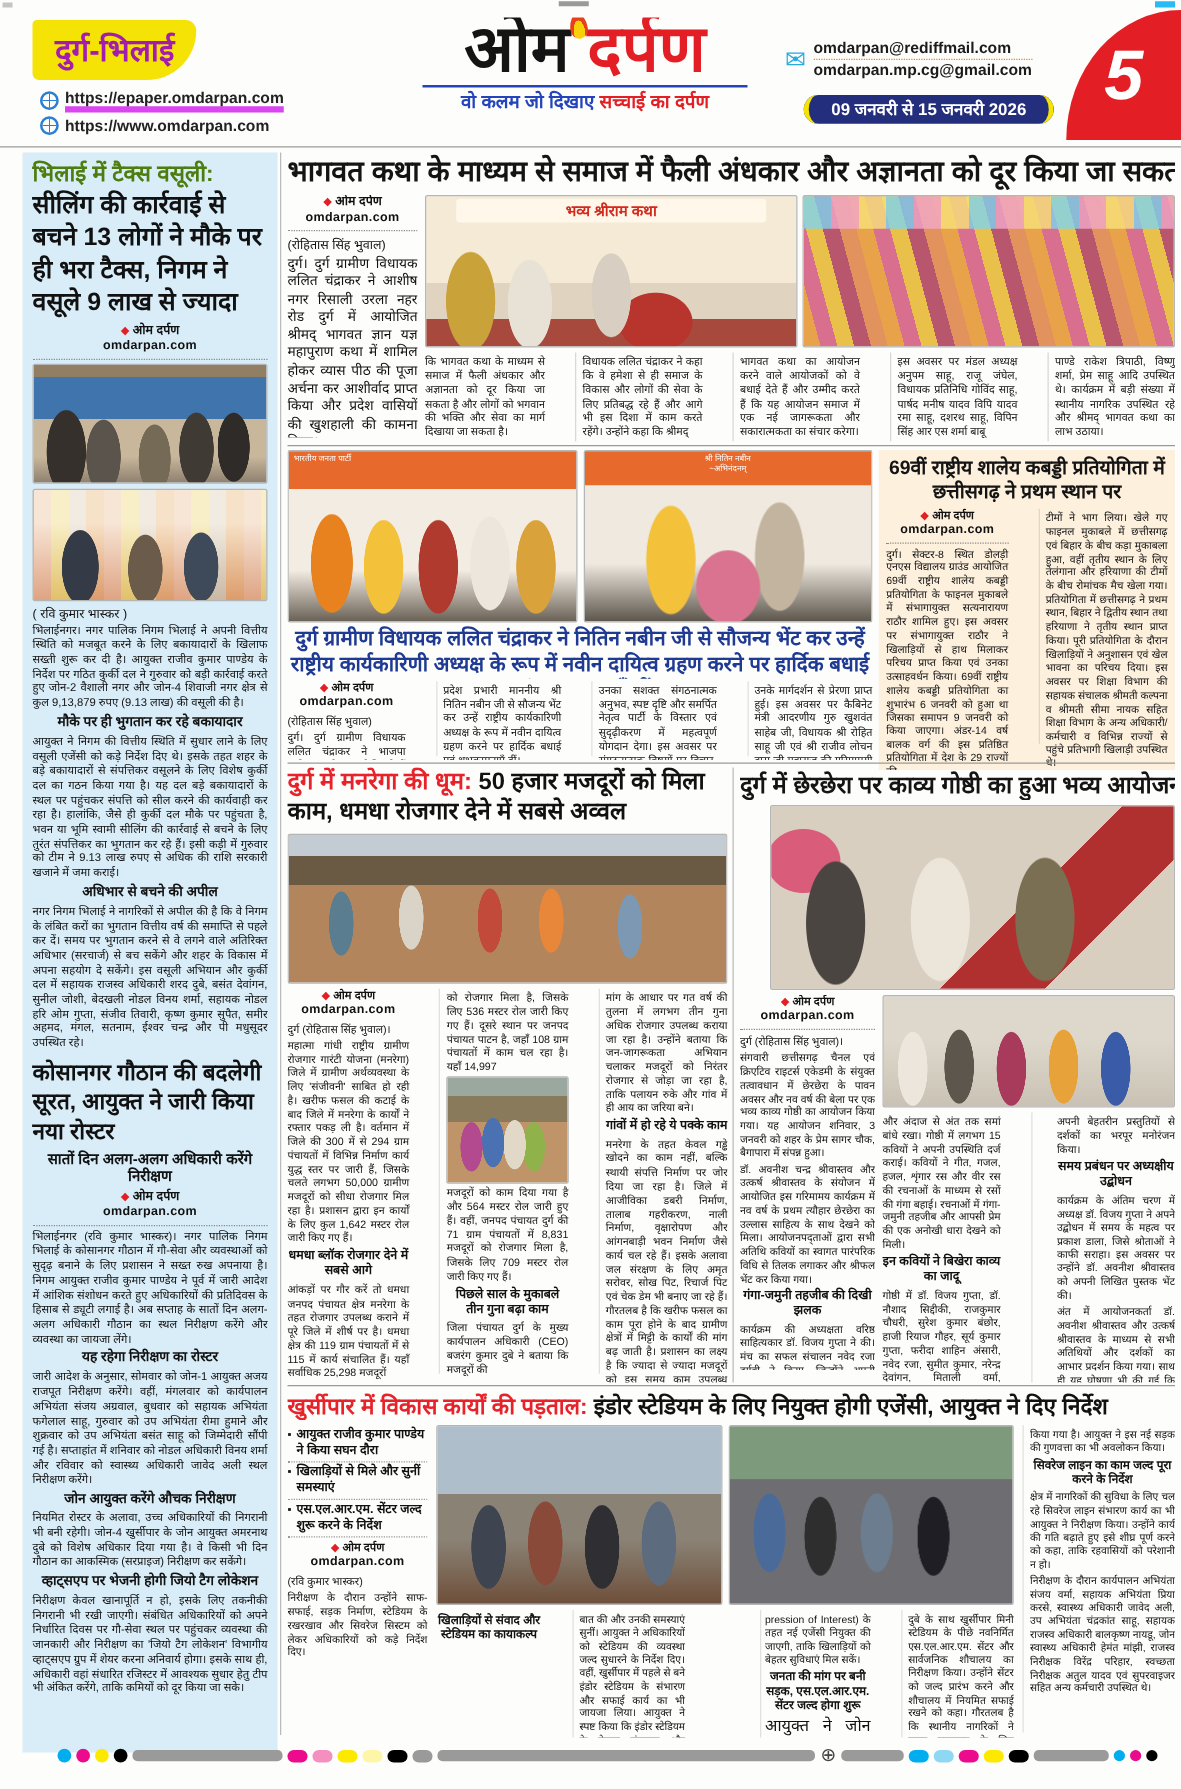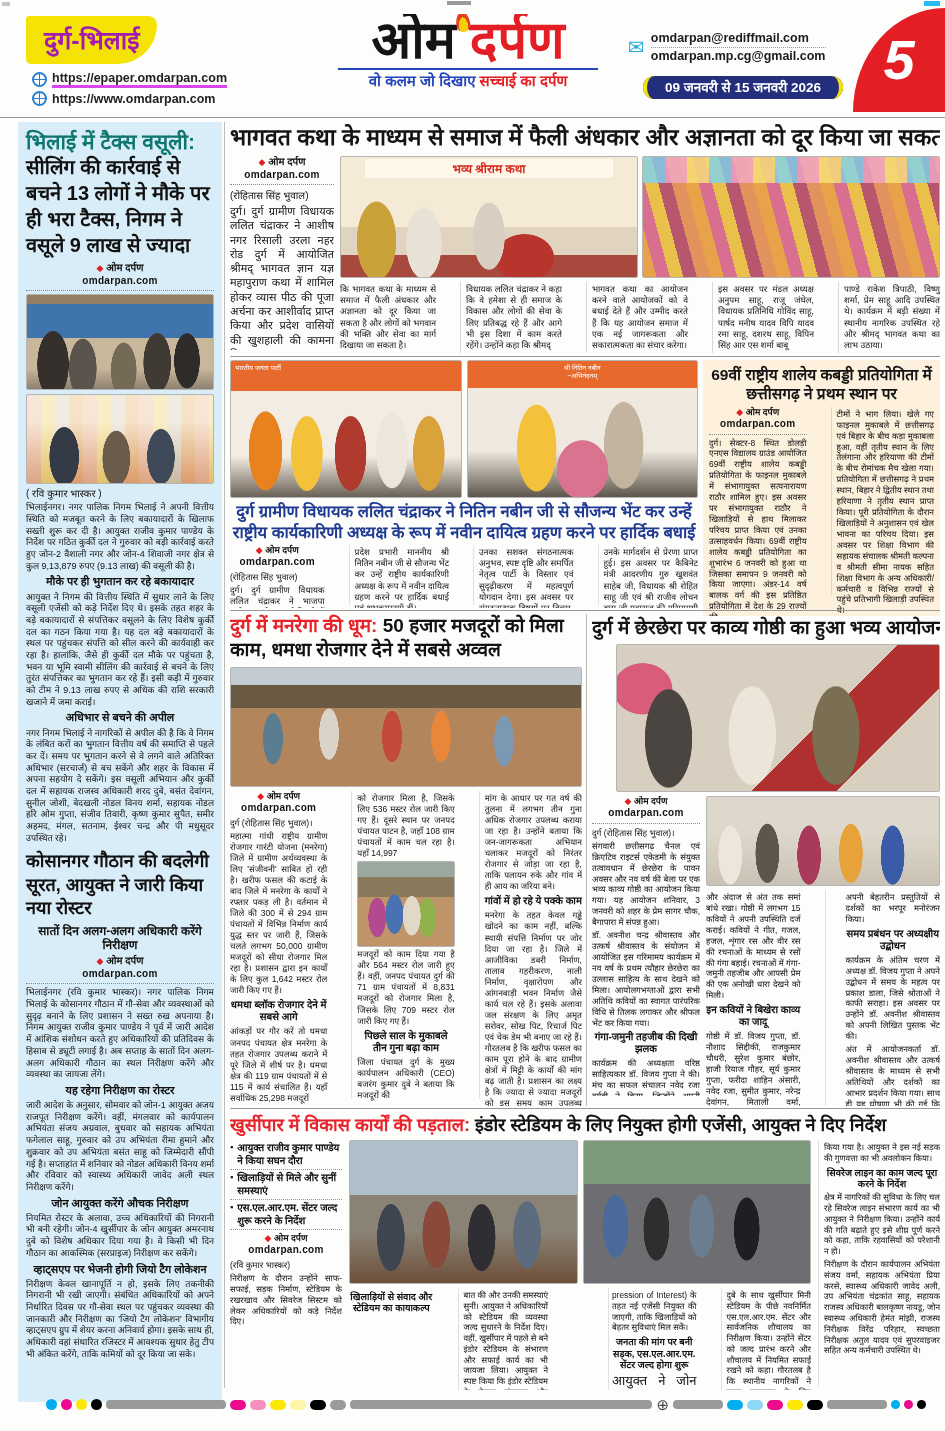--- a/index.html
+++ b/index.html
@@ -117,21 +117,21 @@
      radial-gradient(ellipse 13px 32px at 32% 62%,#2e2e2e 97%,transparent),
      radial-gradient(ellipse 13px 32px at 52% 60%,#6b7d8f 97%,transparent),
      radial-gradient(ellipse 13px 32px at 72% 62%,#1e1e24 97%,transparent),
      linear-gradient(180deg,#7d9a7d 0 30%,#6e6e72 30% 100%);}
   
   .hl-main{font-weight:bold;color:#141414;}
   .red{color:#e8222a;}
   .blue-hl{color:#1f3a93;}
   
   .leftcol{background:#d9edf8;padding:7px 8px;}
-  .leftcol .hl1{font-size:21px;font-weight:bold;color:#0f766e;line-height:1.2;}
+  .leftcol .hl1{font-size:18px;font-weight:bold;color:#4d7c0f;line-height:1.2;}
   .leftcol .hl2{font-size:20px;font-weight:bold;line-height:1.3;}
   .leftcol .hl3{font-size:18px;font-weight:bold;line-height:1.3;}
   .credit{font-size:10px;text-align:left;margin:2px 0;}
   
   .kabaddi{background:#fdf0dd;padding:5px 6px;}
   
   .bullet{display:flex;gap:4px;font-size:10px;font-weight:bold;line-height:1.25;
           border-bottom:1px dotted #999;padding:2px 0;}
   .bullet .sq{color:#111;font-size:9px;}
   
@@ -150,21 +150,21 @@
 <div class="abs" style="left:447px;top:1px;width:24px;height:4px;background:#9a9a9a;"></div>
 <div class="abs" style="left:924px;top:1px;width:16px;height:5px;background:#27bdf4;"></div>
 
 <div class="abs" style="left:18px;top:12px;width:927px;height:102px;">
   <div class="abs" style="left:8px;top:4px;">
     <div class="edition-box">दुर्ग-भिलाई</div>
   </div>
   <div class="abs urls" style="left:14px;top:56px;">
     <div class="row">
         <span class="globe"></span>
-      <span style="border-bottom:3px solid #d946ef;">https://epaper.omdarpan.com</span>
+      <span style="border-bottom:5px solid #d946ef;">https://epaper.omdarpan.com</span>
       </div>
     <div class="row">
         <span class="globe"></span>
       <span>https://www.omdarpan.com</span>
       </div>
   </div>
 
   <div class="abs" style="left:300px;top:2px;width:300px;text-align:center;">
     <div class="masthead nowrap"><span class="mast-black">ओम</span><span class="flame"></span><span class="mast-red">दर्पण</span></div>
     <div class="mast-rule" style="margin:2px 20px 0 20px;"></div>
@@ -368,21 +368,21 @@
   <div style="display:flex;gap:6px;height:300px;">
     <div class="clip" style="width:108px;flex:none;">
       <div class="byline" style="font-size:9px;">
         <span class="dia">◆</span>
         <span>ओम दर्पण</span><br>
         <span class="site">omdarpan.com</span>
       </div>
       <div class="dotted"></div>
       <div class="credit" style="font-size:8.6px;">दुर्ग (रोहितास सिंह भुवाल)।</div>
       <p class="b" style="font-size:8.4px;">संगवारी छत्तीसगढ़ चैनल एवं क्रिएटिव राइटर्स एकेडमी के संयुक्त तत्वावधान में छेरछेरा के पावन अवसर और नव वर्ष की बेला पर एक भव्य काव्य गोष्ठी का आयोजन किया गया। यह आयोजन शनिवार, 3 जनवरी को शहर के प्रेम सागर चौक, बैगापारा में संपन्न हुआ।</p>
-      <p class="b" style="font-size:8.4px;">डॉ. अवनीश चन्द्र श्रीवास्तव और उत्कर्ष श्रीवास्तव के संयोजन में आयोजित इस गरिमामय कार्यक्रम में नव वर्ष के प्रथम त्यौहार छेरछेरा का उल्लास साहित्य के साथ देखने को मिला। आयोलगभग्ताओं द्वारा सभी अतिथि कवियों का स्वागत पारंपरिक विधि से तिलक लगाकर और श्रीफल भेंट कर किया गया।</p>
+      <p class="b" style="font-size:8.4px;">डॉ. अवनीश चन्द्र श्रीवास्तव और उत्कर्ष श्रीवास्तव के संयोजन में आयोजित इस गरिमामय कार्यक्रम में नव वर्ष के प्रथम त्यौहार छेरछेरा का उल्लास साहित्य के साथ देखने को मिला। आयोजनपद्ताओं द्वारा सभी अतिथि कवियों का स्वागत पारंपरिक विधि से तिलक लगाकर और श्रीफल भेंट कर किया गया।</p>
       <div class="sub" style="font-size:10px;">गंगा-जमुनी तहजीब की दिखी झलक</div>
       <p class="b" style="font-size:8.4px;">कार्यक्रम की अध्यक्षता वरिष्ठ साहित्यकार डॉ. विजय गुप्ता ने की। मंच का सफल संचालन नवेद रजा दुर्गवी ने किया, जिन्होंने अपनी शायरी</p>
     </div>
     <div style="flex:1;min-width:0;display:flex;flex-direction:column;gap:4px;">
       <div class="photo ph-group" style="height:88px;flex:none;"></div>
       <div class="cols" style="flex:1;">
         <div class="col">
           <p class="b" style="font-size:8.4px;">और अंदाज से अंत तक समां बांधे रखा। गोष्ठी में लगभग 15 कवियों ने अपनी उपस्थिति दर्ज कराई। कवियों ने गीत, गजल, हजल, शृंगार रस और वीर रस की रचनाओं के माध्यम से रसों की गंगा बहाई। रचनाओं में गंगा-जमुनी तहजीब और आपसी प्रेम की एक अनोखी धारा देखने को मिली।</p>
           <div class="sub" style="font-size:10px;">इन कवियों ने बिखेरा काव्य का जादू</div>
           <p class="b" style="font-size:8.4px;">गोष्ठी में डॉ. विजय गुप्ता, डॉ. नौशाद सिद्दीकी, राजकुमार चौधरी, सुरेश कुमार बंछोर, हाजी रियाज गौहर, सूर्य कुमार गुप्ता, फरीदा शाहिन अंसारी, नवेद रजा, सुमीत कुमार, नरेन्द्र देवांगन, मिताली वर्मा, विश्वनाथ, सोनिया सोनी और विशाल कुमार सोनी समेत अन्य कवि गणों ने</p>

